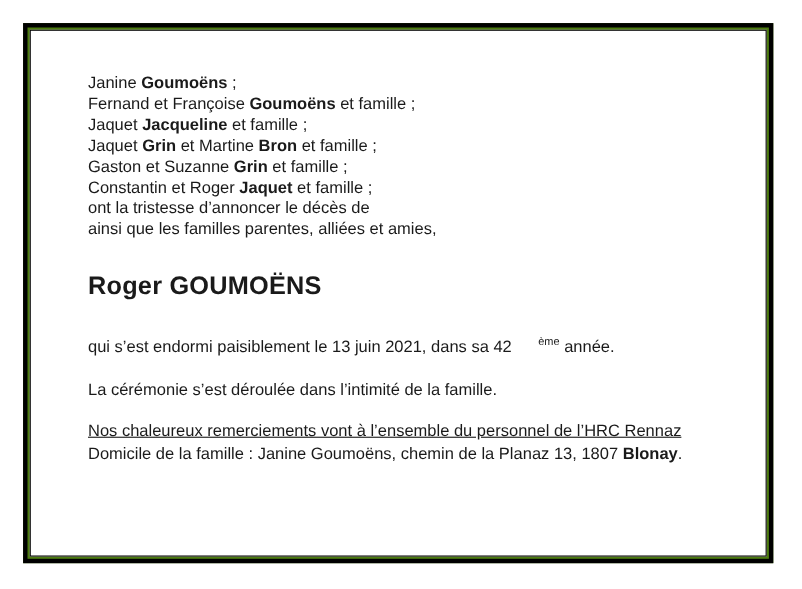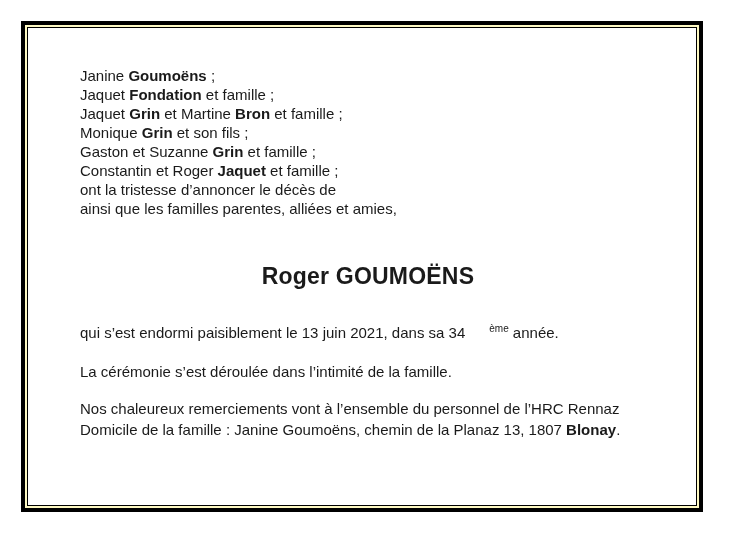--- a/index.html
+++ b/index.html
@@ -11,80 +11,79 @@
     color: #1a1a1a;
   }
   .frame-outer {
     position: absolute;
     left: 21px;
     top: 21px;
     width: 682px;
     height: 491px;
     border: 4px solid #000000;
     padding: 2px;
-    background: #fef9c3;
+    background: #4d7c0f;
   }
   .frame-inner {
     width: 100%;
     height: 100%;
     border: 1px solid #000000;
     padding: 38px 40px 0 52px;
     background: #ffffff;
     overflow: hidden;
   }
   .family-list {
     font-size: 15px;
     line-height: 19px;
   }
   .family-line strong { font-weight: bold; }
   .deceased-name {
-    margin-top: 44px;
+    margin-top: 27px;
     font-size: 23px;
     font-weight: bold;
-    text-align: center;
     line-height: 28px;
     letter-spacing: 0.2px;
   }
   .para {
     font-size: 15px;
     line-height: 19px;
   }
   .para-death    { margin-top: 33px; }
   .para-ceremony { margin-top: 20px; }
-  .para-thanks   { margin-top: 18px; }
+  .para-thanks   { margin-top: 18px; text-decoration: underline; }
   .para-domicile { margin-top: 2px; }
   .para sup {
     font-size: 10px;
     line-height: 0;
     vertical-align: super;
     margin-left: 24px;
   }
   .block { display: block; }
   strong { font-weight: bold; }
 </style>
 </head>
 <body>
 
 <div class="frame-outer">
   <div class="frame-inner">
 
     <div class="family-list">
         <div class="family-line"><span>Janine </span><strong>Goumoëns</strong><span> ;</span></div>
-        <div class="family-line"><span>Jaquet </span><strong>Fondation</strong><span> et famille ;</span></div>
+        <div class="family-line"><span>Fernand et Françoise </span><strong>Goumoëns</strong><span> et famille ;</span></div>
+        <div class="family-line"><span>Jaquet </span><strong>Jacqueline</strong><span> et famille ;</span></div>
         <div class="family-line"><span>Jaquet </span><strong>Grin</strong><span> et Martine </span><strong>Bron</strong><span> et famille ;</span></div>
-        <div class="family-line"><span>Monique </span><strong>Grin</strong><span> et son fils ;</span></div>
         <div class="family-line"><span>Gaston et Suzanne </span><strong>Grin</strong><span> et famille ;</span></div>
         <div class="family-line"><span>Constantin et Roger </span><strong>Jaquet</strong><span> et famille ;</span></div>
         <div class="family-line"><span>ont la tristesse d’annoncer le décès de</span></div>
         <div class="family-line"><span>ainsi que les familles parentes, alliées et amies,</span></div>
       </div>
 
     <h1 class="deceased-name">Roger GOUMOËNS</h1>
 
-    <p class="para para-death"><span>qui s’est endormi paisiblement le 13 juin 2021, dans sa 34</span><sup>ème</sup><span> année.</span></p>
+    <p class="para para-death"><span>qui s’est endormi paisiblement le 13 juin 2021, dans sa 42</span><sup>ème</sup><span> année.</span></p>
 
     <p class="para para-ceremony">La cérémonie s’est déroulée dans l’intimité de la famille.</p>
 
     <p class="para para-thanks">
       <span class="block">Nos chaleureux remerciements vont à l’ensemble du personnel de l’HRC Rennaz</span>
     </p>
 
     <p class="para para-domicile"><span>Domicile de la famille : Janine Goumoëns, chemin de la Planaz 13, 1807 </span><strong>Blonay</strong><span>.</span></p>
 
   </div>

